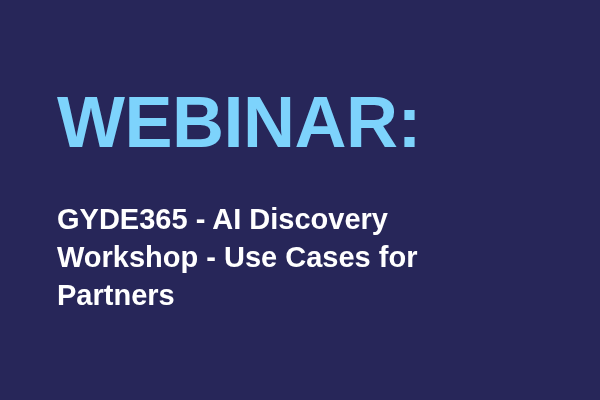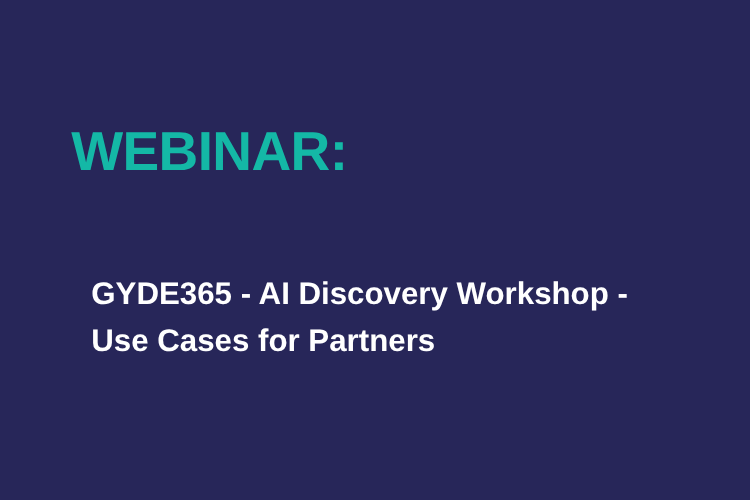--- a/index.html
+++ b/index.html
@@ -30,36 +30,36 @@
     right: 40px;
     height: 400px;
   }
 
   .eyebrow {
     position: absolute;
     top: 94px;
     left: 0;
     margin: 0;
     font-family: "Liberation Sans", sans-serif;
-    font-size: 44px;
+    font-size: 72px;
     font-weight: 700;
     line-height: 56px;
     letter-spacing: -0.5px;
-    color: #14b8a6;
+    color: #7dd3fc;
     white-space: nowrap;
   }
 
   .headline {
     position: absolute;
     top: 200px;
     left: 0;
     width: 480px;
-    margin: 16px;
+    margin: 0;
     font-family: "Liberation Sans", sans-serif;
-    font-size: 25px;
+    font-size: 29px;
     font-weight: 700;
     line-height: 38px;
     letter-spacing: 0px;
     color: #FFFFFF;
   }
 </style>
 </head>
 <body>
 
 <div class="promo-card">

